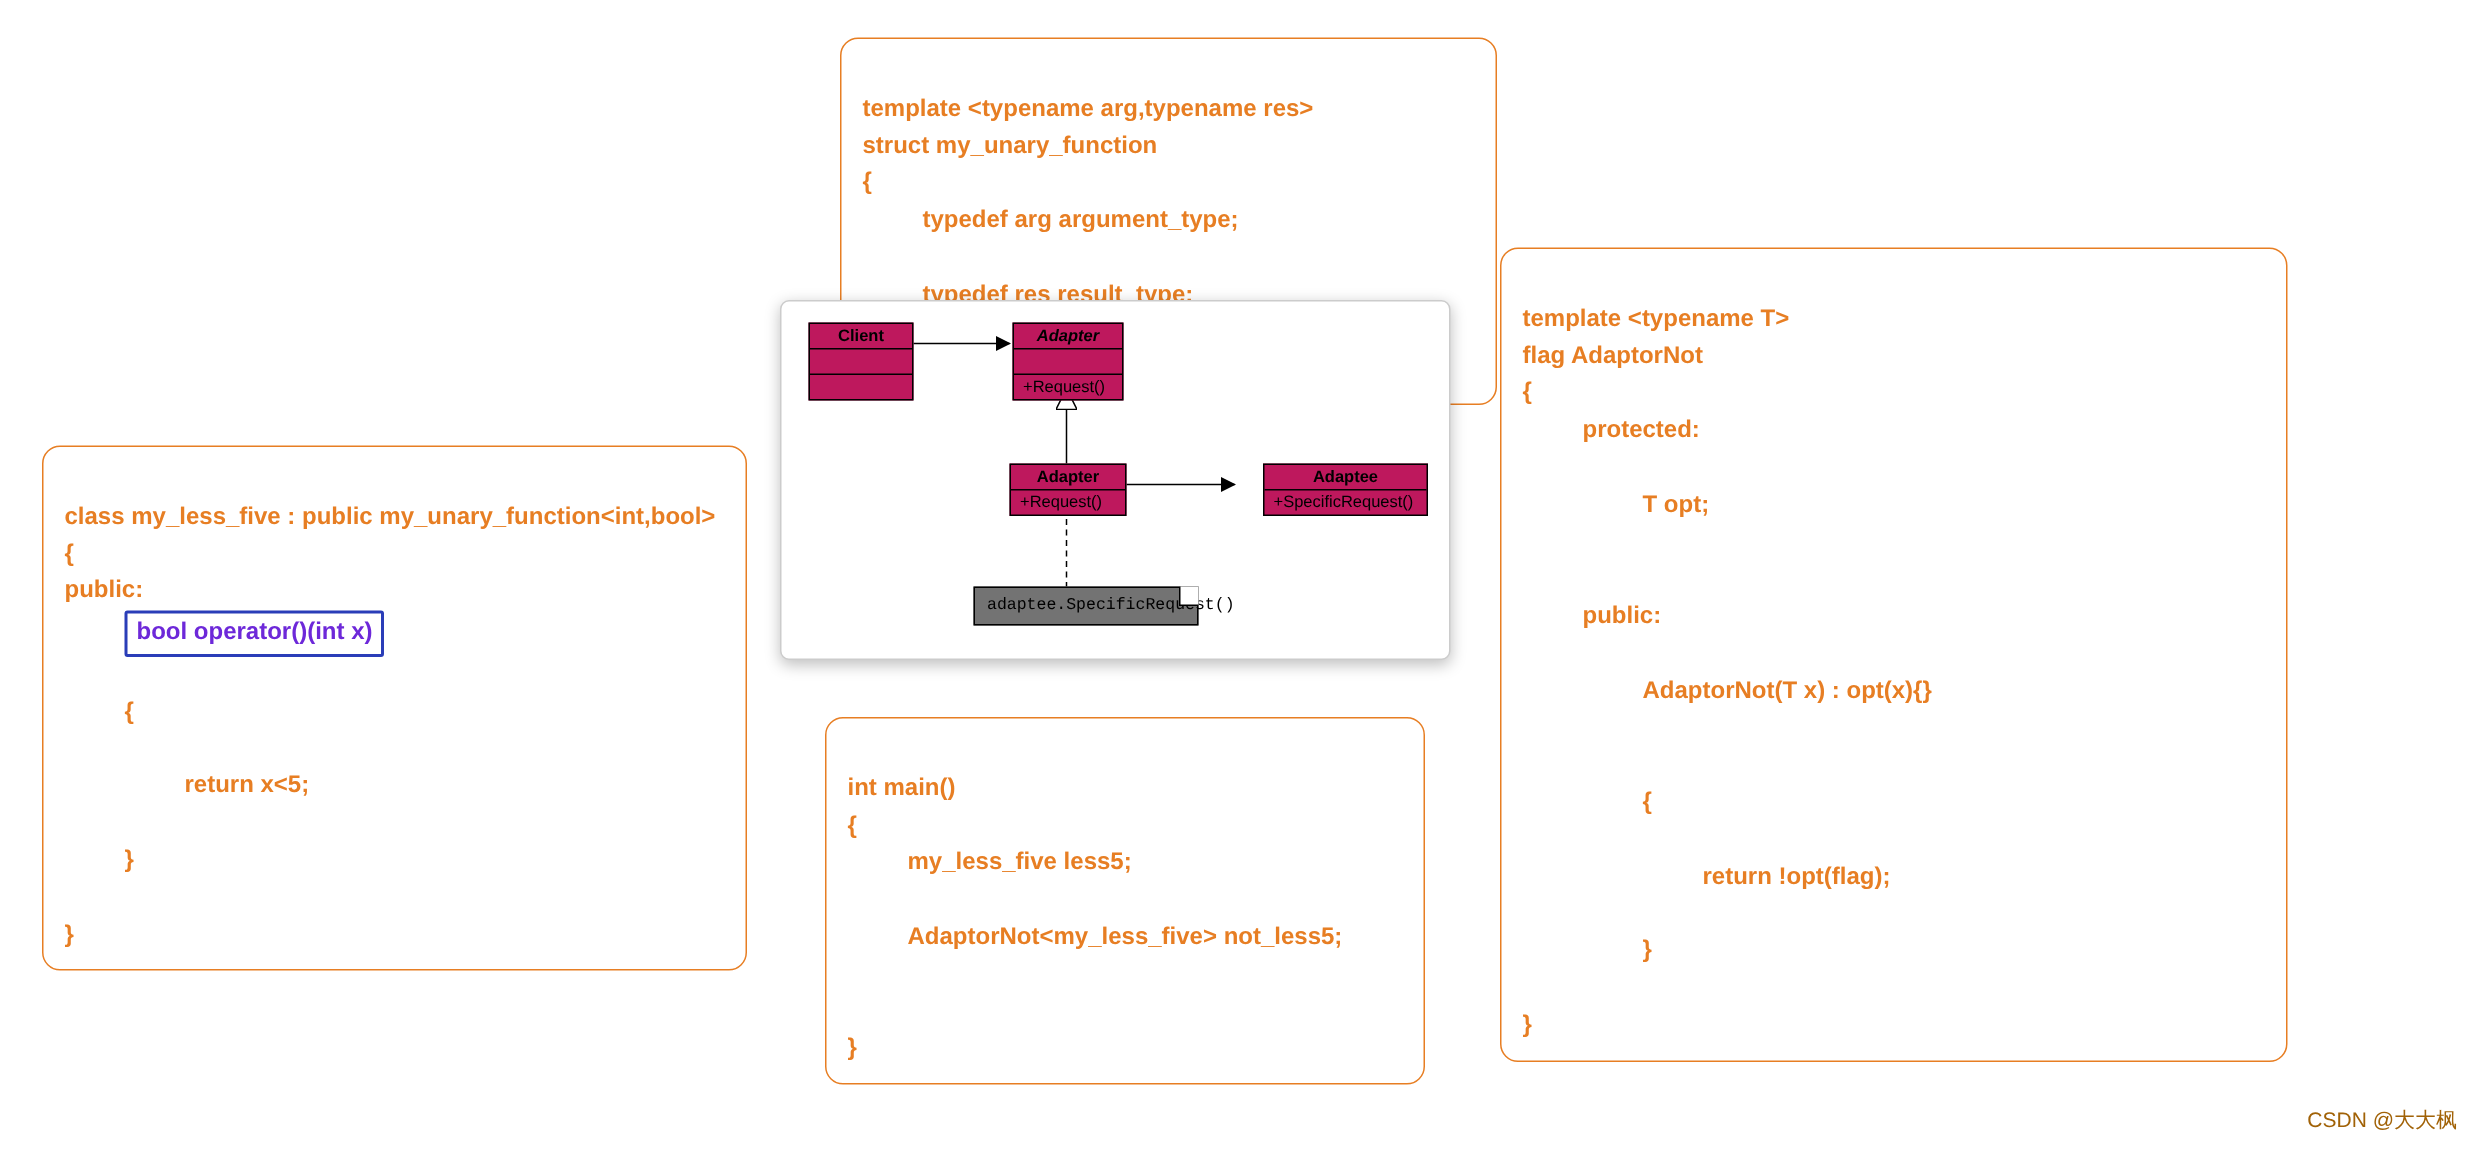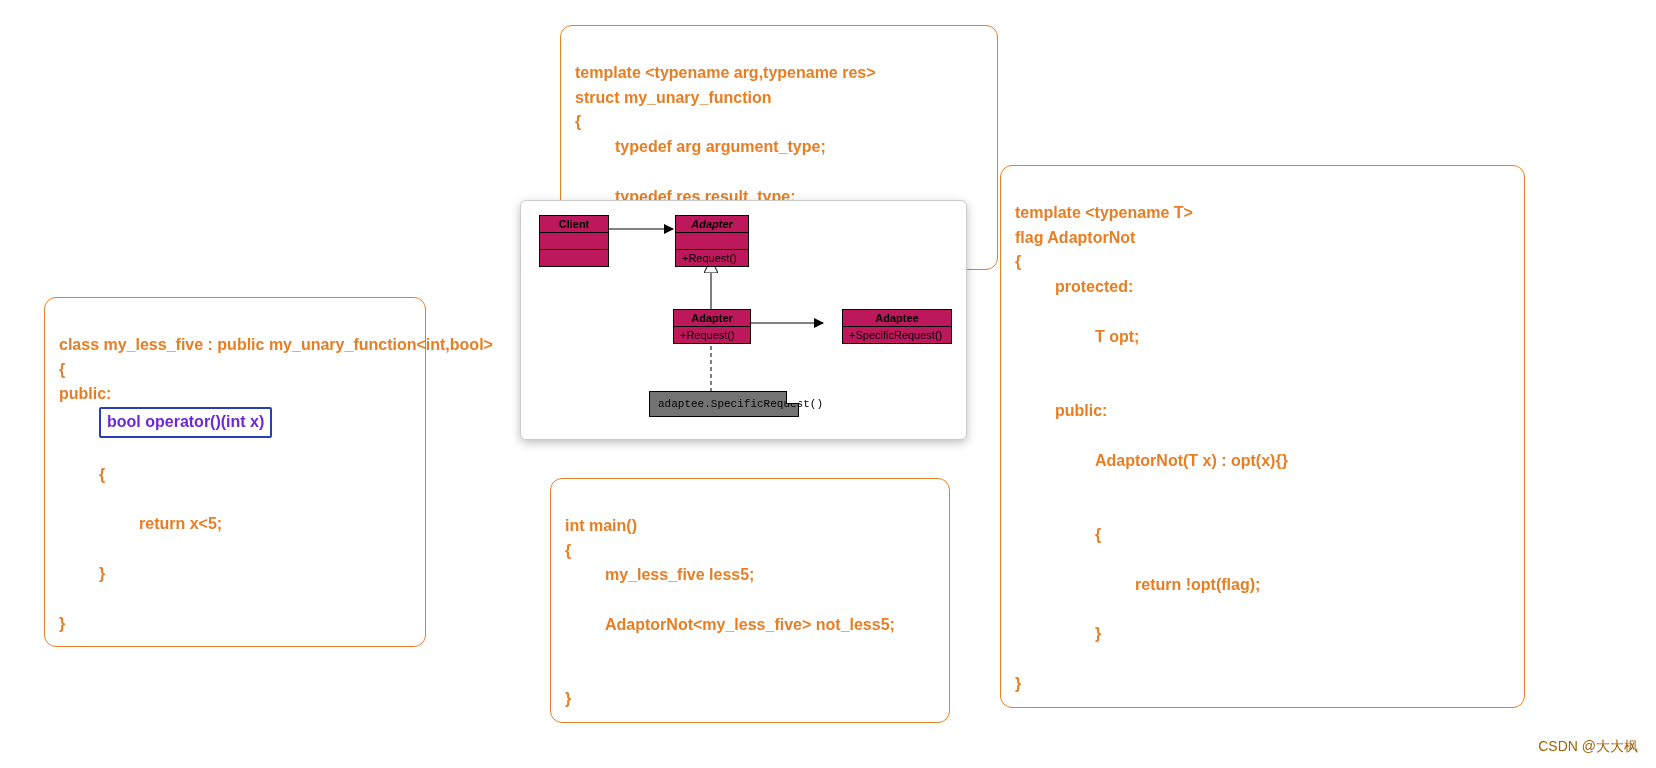--- a/index.html
+++ b/index.html
@@ -100,21 +100,21 @@
 
 <div class="code-box" style="left:560px; top:25px; width:438px;">
 <span>template &lt;typename arg,typename res&gt;</span>
 <span>struct my_unary_function</span>
 <span>{</span>
 <span class="indent1">typedef arg argument_type;</span>
 <span class="indent1">typedef res result_type;</span>
 <span>}</span>
 </div>
 
-<div class="code-box" style="left:44px; top:297px; width:382px;">
+<div class="code-box" style="left:28px; top:297px; width:470px;">
 <span>class my_less_five : public my_unary_function&lt;int,bool&gt;</span>
 <span>{</span>
 <span>public:</span>
 <span class="indent1"><span class="blue-box">bool operator()(int x)</span></span>
 <span class="indent1">{</span>
 <span class="indent2">return x&lt;5;</span>
 <span class="indent1">}</span>
 <span>}</span>
 </div>
 

